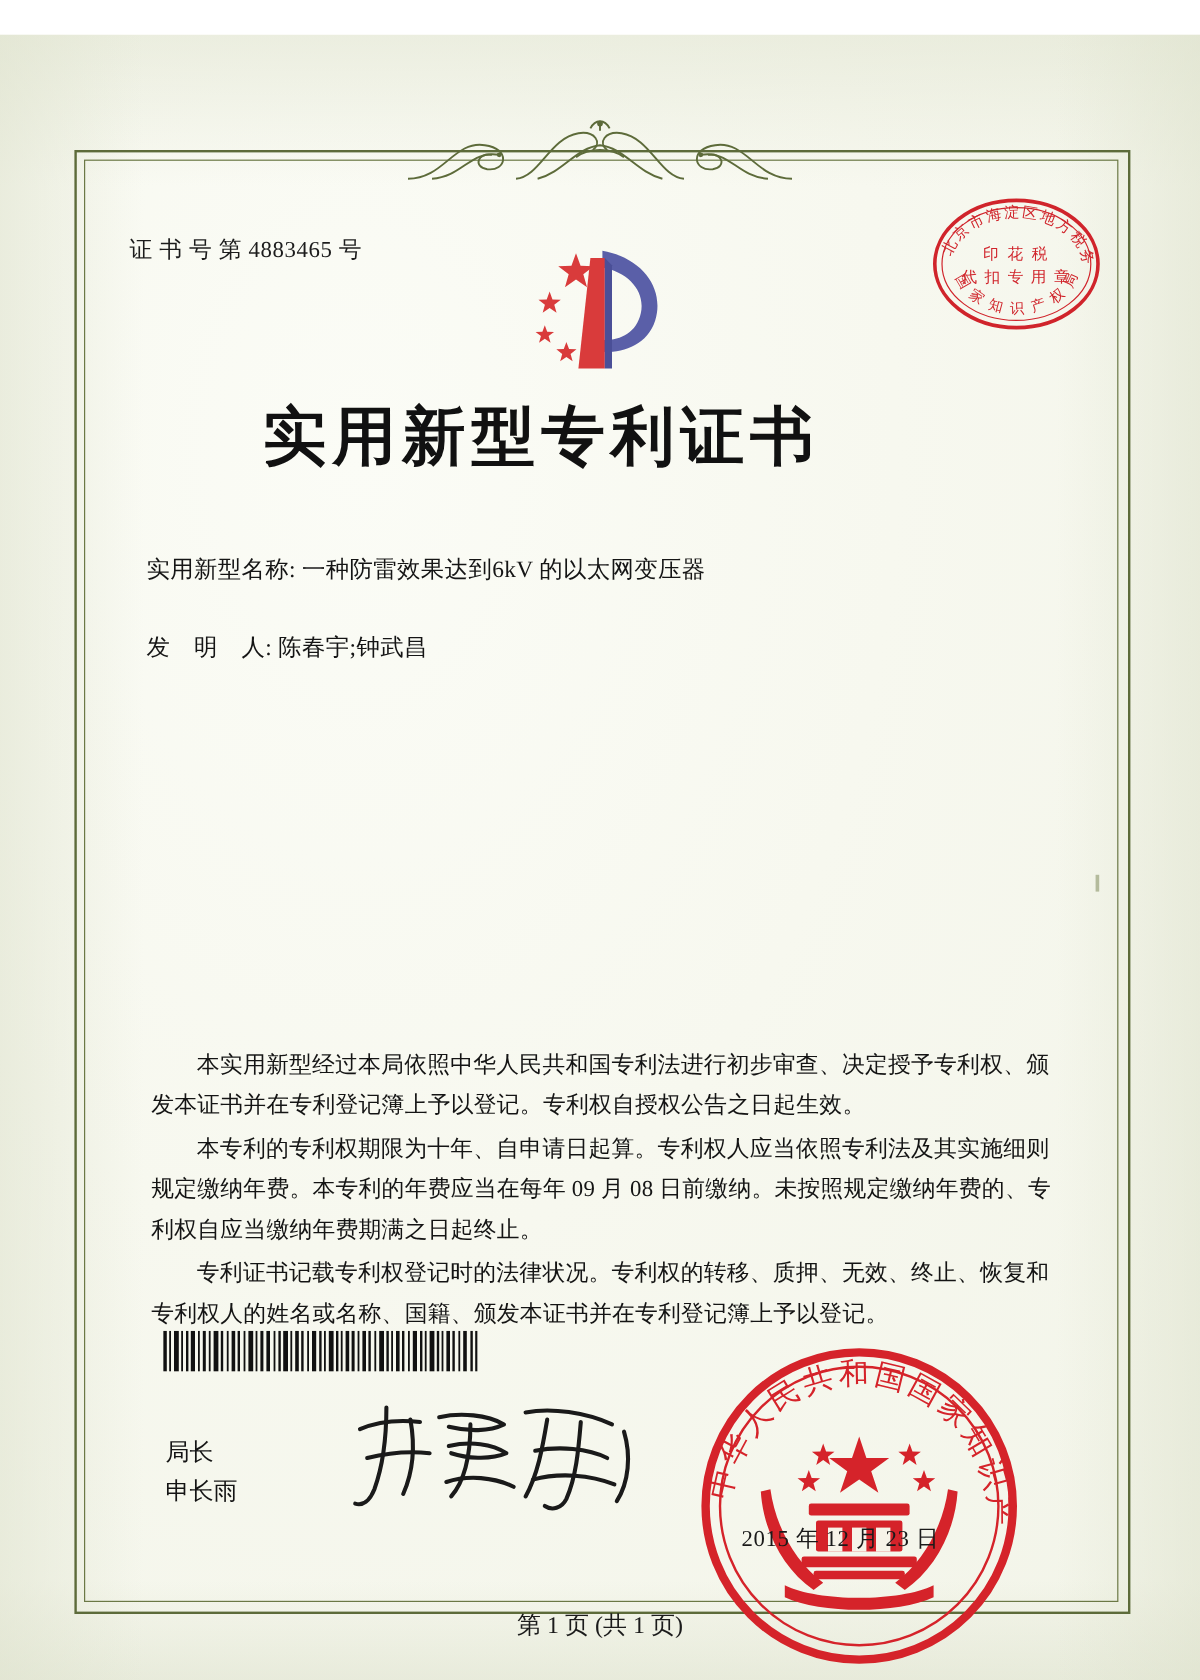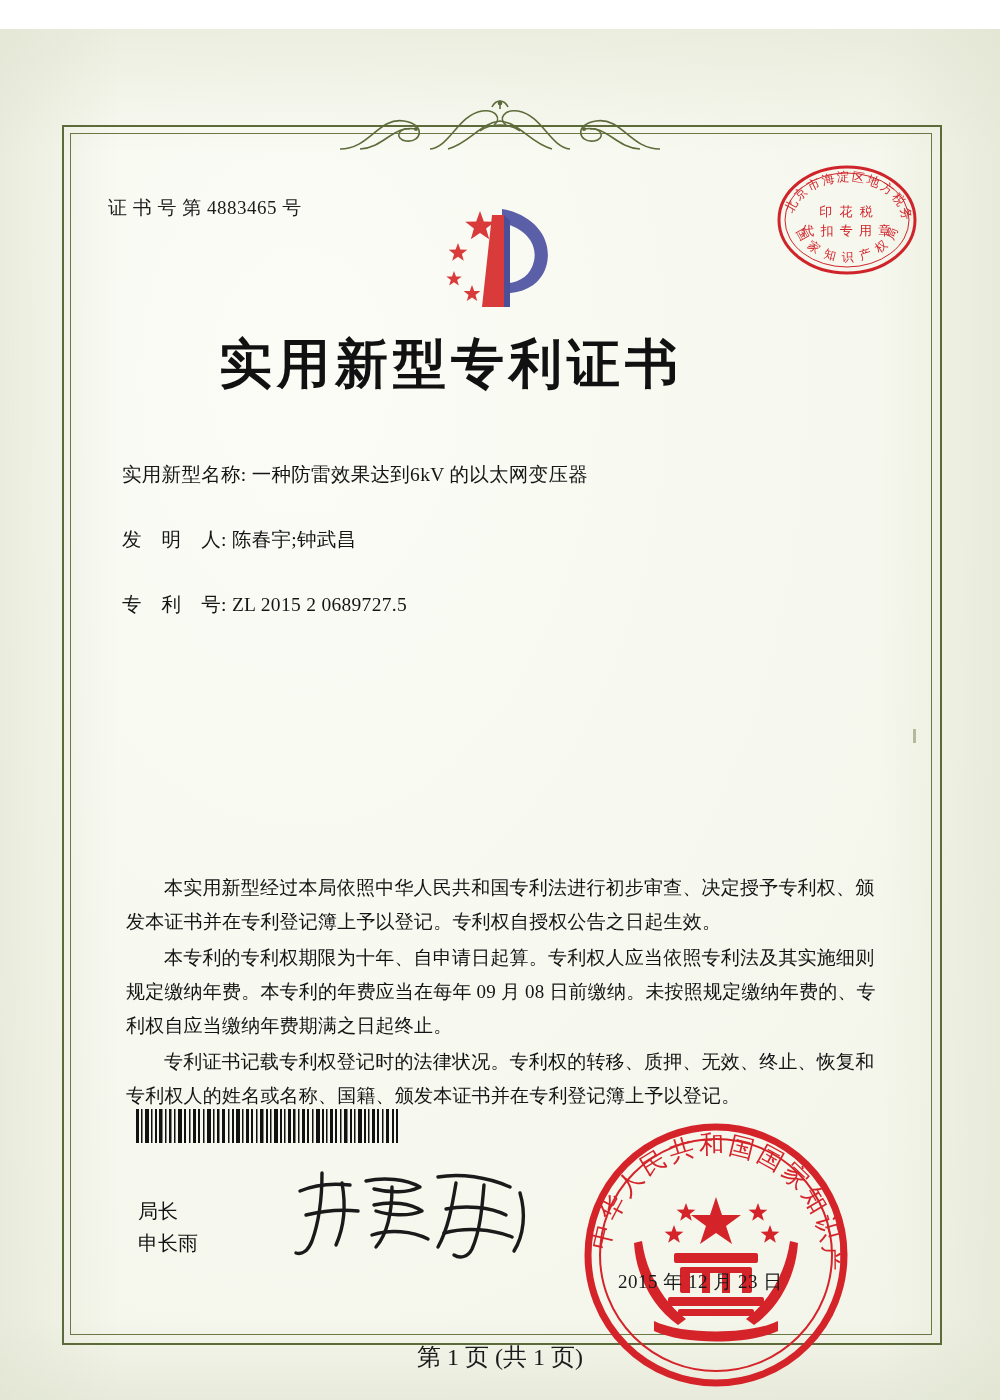--- a/index.html
+++ b/index.html
@@ -155,21 +155,21 @@
     color: #1a1a1a;
     letter-spacing: .5px;
   }
 
   
   .footer {
     position: absolute;
     left: 0; top: 1312px;
     width: 1000px;
     text-align: center;
-    font-size: 24px;
+    font-size: 20px;
     color: #1b1b1b;
   }
   .edge-mark {
     position: absolute;
     right: 84px; top: 700px;
     width: 3px; height: 14px;
     background: #9aa27c;
     opacity: .7;
   }
 </style>
@@ -245,24 +245,20 @@
   <div class="title">实用新型专利证书</div>
 
   <div class="fields">
     <div class="field-row">
       <span class="field-label">实用新型名称:</span>
       <span class="field-value">一种防雷效果达到6kV 的以太网变压器</span>
     </div>
     <div class="field-row">
       <span class="field-label">发　明　人:</span>
       <span class="field-value">陈春宇;钟武昌</span>
-    </div>
-    <div class="field-row">
-      <span class="field-label">专　利　号:</span>
-      <span class="field-value">ZL 2015 2 0689727.5</span>
     </div>
   </div>
 
   <div class="paragraphs">
     <p class="para">本实用新型经过本局依照中华人民共和国专利法进行初步审查、决定授予专利权、颁发本证书并在专利登记簿上予以登记。专利权自授权公告之日起生效。</p>
     <p class="para">本专利的专利权期限为十年、自申请日起算。专利权人应当依照专利法及其实施细则规定缴纳年费。本专利的年费应当在每年 09 月 08 日前缴纳。未按照规定缴纳年费的、专利权自应当缴纳年费期满之日起终止。</p>
     <p class="para">专利证书记载专利权登记时的法律状况。专利权的转移、质押、无效、终止、恢复和专利权人的姓名或名称、国籍、颁发本证书并在专利登记簿上予以登记。</p>
   </div>
 
   <div class="barcode">

